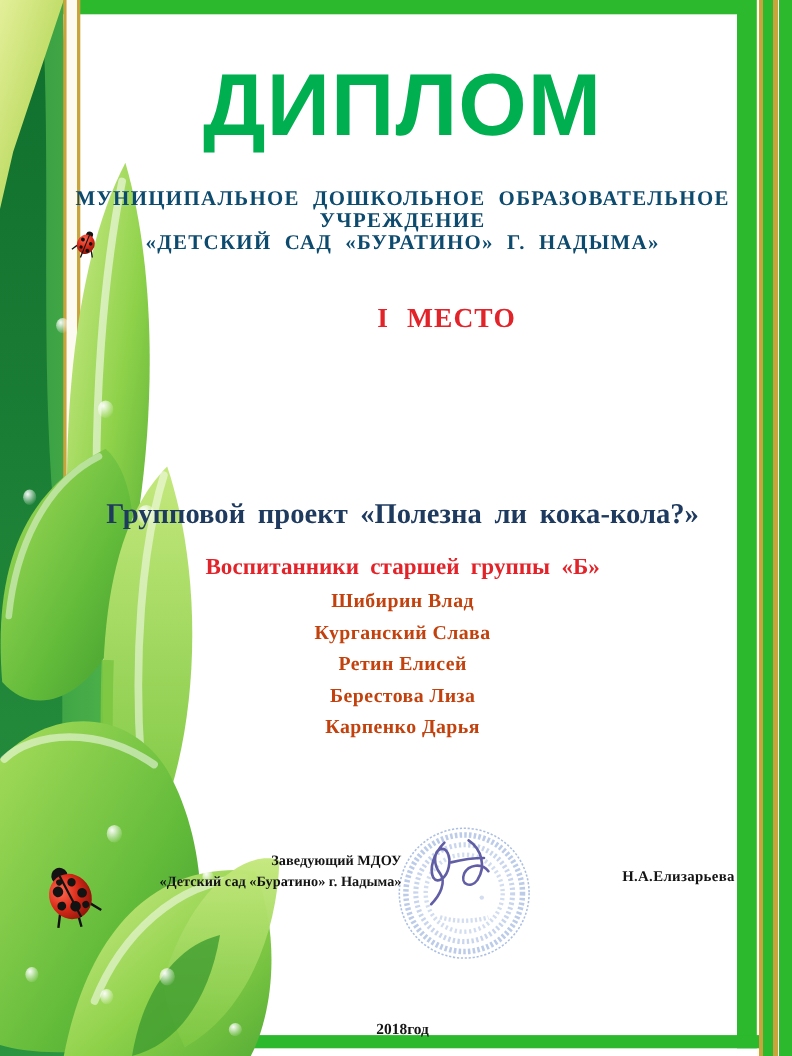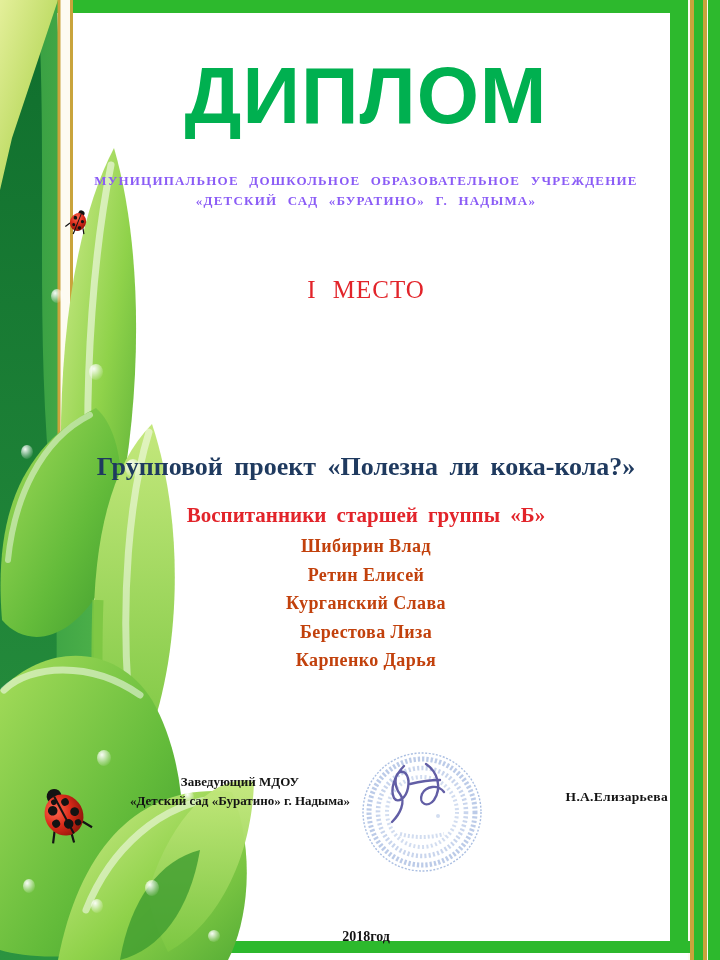--- a/index.html
+++ b/index.html
@@ -25,32 +25,32 @@
 
   
   .content{position:absolute;left:60px;top:0;width:612px;height:796px;text-align:center;z-index:4;}
   .content > div{position:absolute;width:100%;}
 
   .title{
     top:54px;font-family:"Liberation Sans", sans-serif;
     font-weight:900;font-size:80px;line-height:84px;letter-spacing:1px;
     color:#00b050;
   }
-  .org{top:171px;font-weight:bold;font-size:13px;line-height:20px;color:#8b5cf6;
+  .org{top:171px;font-weight:bold;font-size:19px;line-height:20px;color:#0c4a6e;
        letter-spacing:1.2px;word-spacing:6px;}
-  .award{top:276px;font-weight:normal;font-size:25px;color:#e2242a;word-spacing:9px;letter-spacing:1px;}
+  .award{top:276px;font-weight:bold;font-size:25px;color:#e2242a;word-spacing:9px;letter-spacing:1px;padding-left:40px;}
   .contest{top:323px;font-weight:bold;font-size:22px;line-height:29px;color:#1f3a5f;word-spacing:5px;}
   .project{top:452px;font-weight:bold;font-size:26px;color:#1f3a5f;word-spacing:5px;}
   .group{top:503px;font-weight:bold;font-size:21px;color:#e2242a;word-spacing:5px;}
   .names{top:532px;font-weight:bold;font-size:18px;line-height:28.5px;color:#c2410c;letter-spacing:.4px;}
   .year{top:929px;font-weight:bold;font-size:14px;color:#141414;}
 
   .role{
     position:absolute;left:115px;top:772px;width:250px;z-index:4;
-    font-weight:bold;font-size:13px;line-height:19px;color:#141414;text-align:center;
+    font-weight:bold;font-size:13px;line-height:19px;color:#141414;text-align:right;
   }
   .signame{
     position:absolute;left:508px;top:789px;width:160px;z-index:4;
     font-weight:bold;font-size:13.5px;color:#141414;text-align:right;letter-spacing:.3px;
   }
 </style>
 </head>
 <body>
 
 <div class="frame-top"></div>
@@ -189,22 +189,22 @@
 
   <div class="award">I МЕСТО</div>
 
 
   <div class="project">Групповой проект «Полезна ли кока-кола?»</div>
 
   <div class="group">Воспитанники старшей группы «Б»</div>
 
   <div class="names">
     <div>Шибирин Влад</div>
+    <div>Курганский Слава</div>
     <div>Ретин Елисей</div>
-    <div>Курганский Слава</div>
     <div>Берестова Лиза</div>
     <div>Карпенко Дарья</div>
   </div>
 
   <div class="year">2018год</div>
 </div>
 
 <div class="role">
   <div>Заведующий МДОУ</div>
   <div>«Детский сад «Буратино» г. Надыма»</div>

